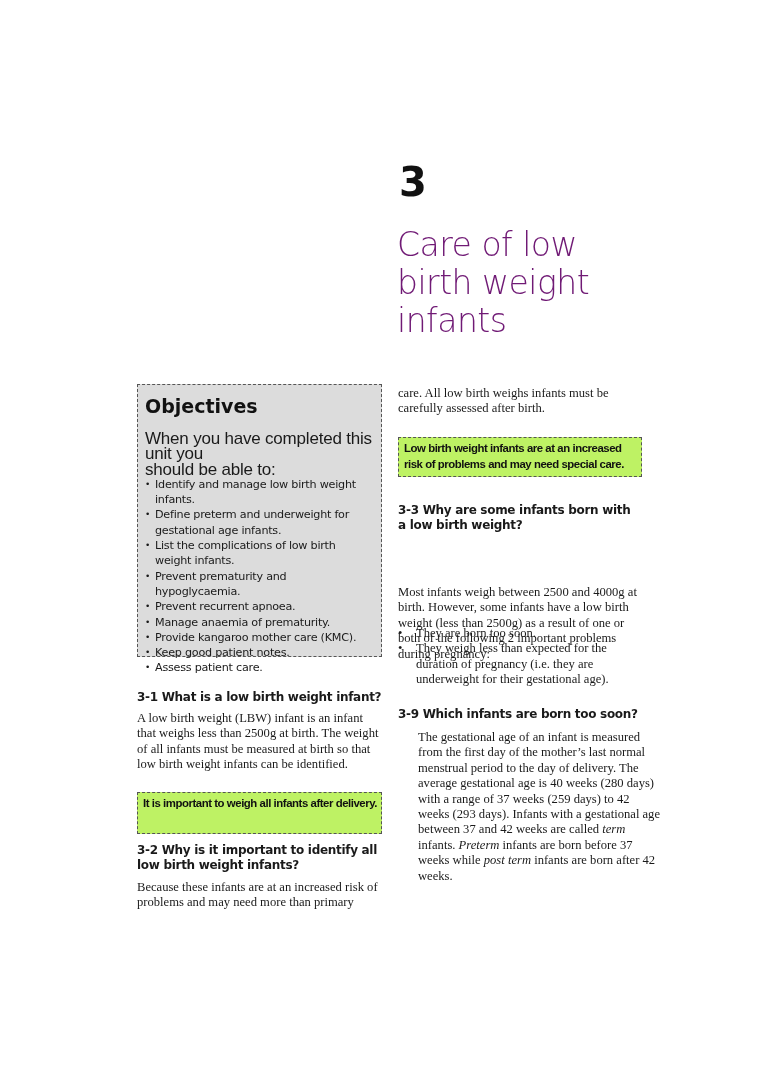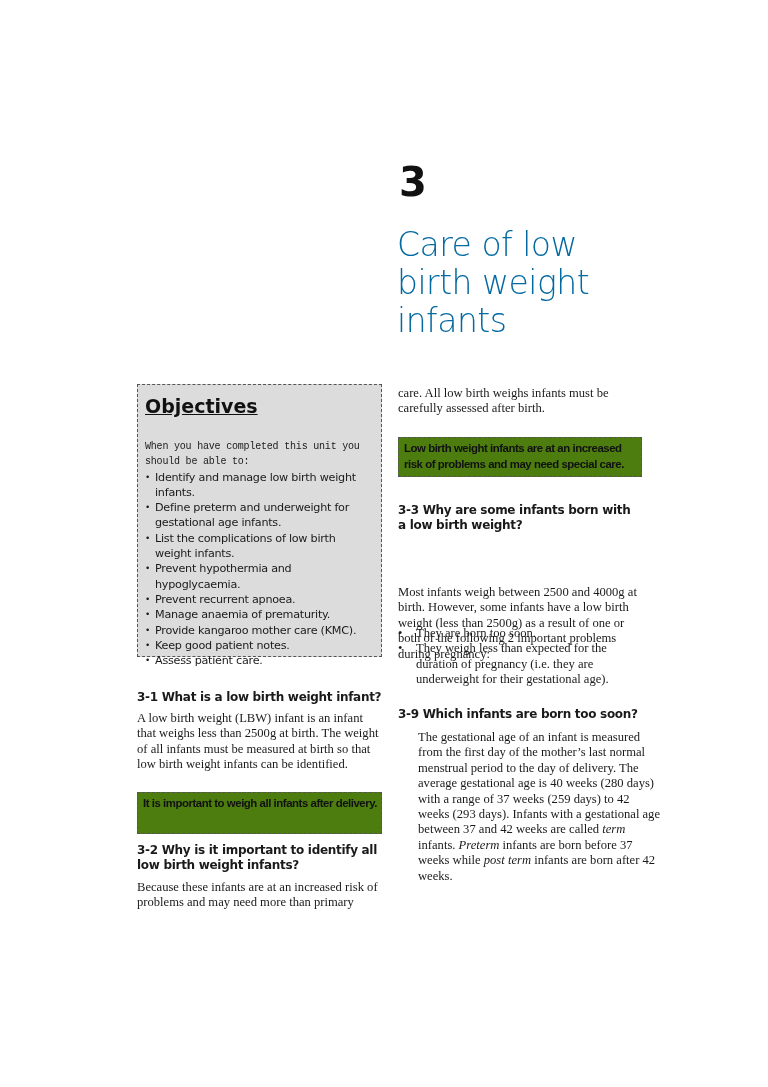--- a/index.html
+++ b/index.html
@@ -7,36 +7,36 @@
     body { position: relative; color: #1a1a1a; }
 
     .chapter-number {
       position: absolute; left: 399px; top: 158px;
       font-family: "DejaVu Sans", sans-serif; font-weight: bold;
       font-size: 40px; line-height: 48px; color: #111;
     }
     .chapter-title {
       position: absolute; left: 397px; top: 226px; width: 260px;
       font-family: "DejaVu Sans", sans-serif; font-weight: 300;
-      font-size: 33px; line-height: 38px; color: #0369a1; letter-spacing: -0.5px;
+      font-size: 33px; line-height: 38px; color: #701a75; letter-spacing: -0.5px;
     }
     .chapter-title div { white-space: nowrap; }
 
     .objectives-box {
       position: absolute; left: 137px; top: 384px; width: 245px; height: 273px;
       background: #dcdcdc; border: 1px dashed #555;
       padding: 6px 6px 0 7px;
     }
     .objectives-title {
       font-family: "DejaVu Sans", sans-serif; font-weight: bold;
-      font-size: 19px; line-height: 26px; margin-top: 2px; color: #111; text-decoration: underline;
+      font-size: 19px; line-height: 26px; margin-top: 2px; color: #111;
     }
     .objectives-intro {
-      font-family: Liberation Mono, monospace; font-size: 10px; line-height: 15.3px;
-      margin-top: 20px; letter-spacing: -0.2px;
+      font-family: Liberation Sans, sans-serif; font-size: 17px; line-height: 15.3px;
+      margin-top: 12px; letter-spacing: -0.2px;
     }
     .objectives-list { list-style: none; }
     .objectives-list li {
       font-family: "DejaVu Sans", sans-serif; font-size: 11.2px; line-height: 15.3px;
       position: relative; padding-left: 10px; letter-spacing: -0.25px;
     }
     .objectives-list li .bullet {
       position: absolute; left: 0; top: 0; font-size: 9px;
     }
 
@@ -44,21 +44,21 @@
       position: absolute;
       font-family: "DejaVu Sans", sans-serif; font-weight: bold;
       font-size: 12px; line-height: 15px; letter-spacing: -0.3px; color: #1a1a1a;
     }
     .body-text {
       position: absolute;
       font-family: "Liberation Serif", serif; font-size: 12.6px; line-height: 15.4px;
       color: #1a1a1a;
     }
     .callout {
-      position: absolute; background: #4d7c0f; border: 1px dashed #555;
+      position: absolute; background: #bef264; border: 1px dashed #555;
       font-family: "Liberation Sans", sans-serif; font-weight: bold;
       font-size: 11.4px; line-height: 16px; letter-spacing: -0.45px;
       padding: 2px 5px; color: #111;
       transform-origin: left top;
     }
     .bullet-list { position: absolute; list-style: none; }
     .bullet-list li {
       font-family: "Liberation Serif", serif; font-size: 12.6px; line-height: 15.4px;
       position: relative; padding-left: 18px;
     }
@@ -78,21 +78,21 @@
 <div class="objectives-box">
   <div class="objectives-title">Objectives</div>
   <div class="objectives-intro">
     <div>When you have completed this unit you</div>
     <div>should be able to:</div>
   </div>
   <ul class="objectives-list">
     <li><span class="bullet">•</span><span>Identify and manage low birth weight infants.</span></li>
     <li><span class="bullet">•</span><span>Define preterm and underweight for gestational age infants.</span></li>
     <li><span class="bullet">•</span><span>List the complications of low birth weight infants.</span></li>
-    <li><span class="bullet">•</span><span>Prevent hypothermia and hypoglycaemia.</span></li>
+    <li><span class="bullet">•</span><span>Prevent prematurity and hypoglycaemia.</span></li>
     <li><span class="bullet">•</span><span>Prevent recurrent apnoea.</span></li>
     <li><span class="bullet">•</span><span>Manage anaemia of prematurity.</span></li>
     <li><span class="bullet">•</span><span>Provide kangaroo mother care (KMC).</span></li>
     <li><span class="bullet">•</span><span>Keep good patient notes.</span></li>
     <li><span class="bullet">•</span><span>Assess patient care.</span></li>
   </ul>
 </div>
 
 <div class="section-heading" style="left:137px; top:690px; width:250px;">3-1 What is a low birth weight infant?</div>
 <div class="body-text" style="left:137px; top:711px; width:246px;">A low birth weight (LBW) infant is an infant that weighs less than 2500g at birth. The weight of all infants must be measured at birth so that low birth weight infants can be identified.</div>

